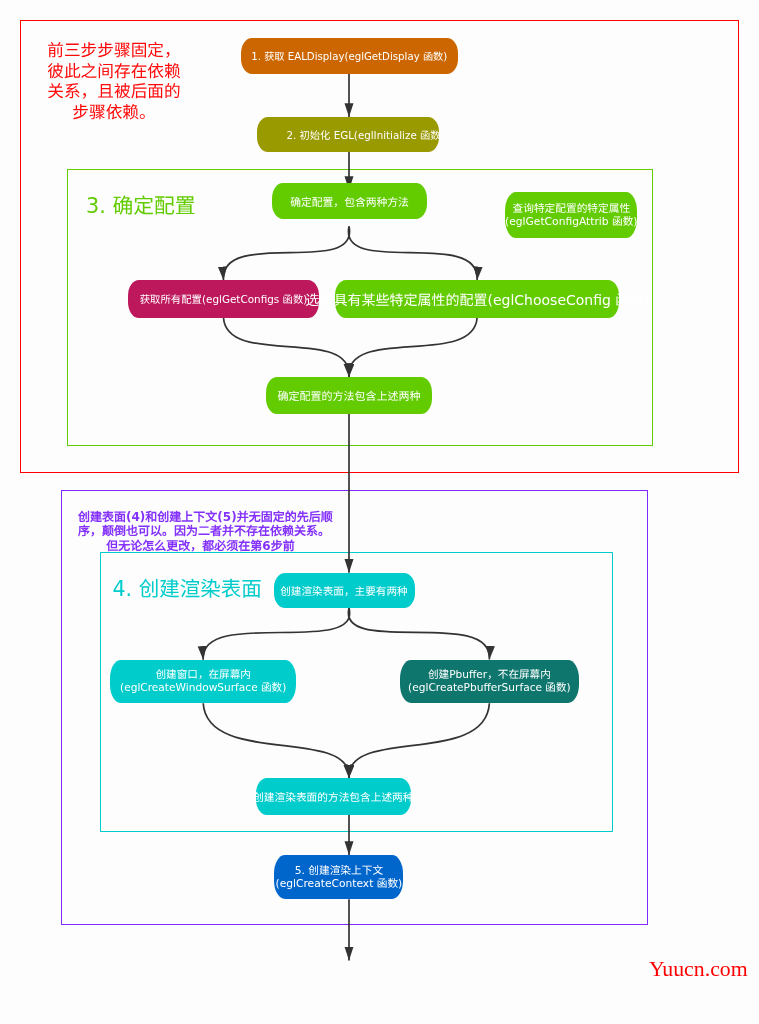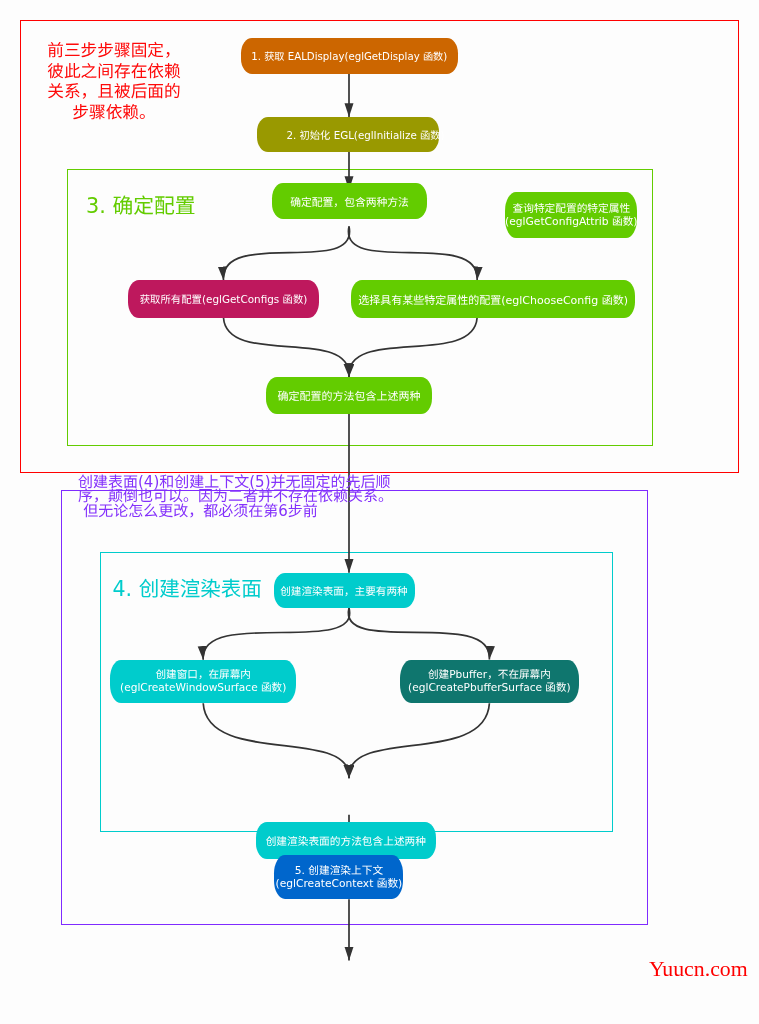--- a/index.html
+++ b/index.html
@@ -29,34 +29,34 @@
   .grp-green {left:67px;  top:169px; width:586px; height:277px; border:1.6px solid #63cc00;}
   .grp-purple{left:61px;  top:490px; width:587px; height:435px; border:1.6px solid #7f2bff;}
   .grp-cyan  {left:100px; top:552px; width:513px; height:280px; border:1.4px solid #00cccc;}
 
   
   .lbl-green{left:86px;  top:188.5px; font-size:20.8px; color:#63cc00;}
   .lbl-cyan {left:112.5px; top:572.2px; font-size:20.55px; color:#00cccc;}
 
   
   .note-red   {left:47px; top:39.8px;  width:134px; font-size:16.7px; line-height:20.8px; color:#fe0909;}
-  .note-purple{left:78px; top:475px; width:245px; font-size:15px; line-height:14.4px; color:#8431fb;}
+  .note-purple{left:78px; top:510px; width:245px; font-size:12px; line-height:14.4px; color:#8431fb;font-weight:bold;}
 
   
   .nd-n1    {left:240.5px; top:37.8px;  width:217.5px; height:36.2px; background:#cc6600; font-size:10.2px;}
   .nd-n2    {left:257px; top:117px; width:182px; height:35px; background:#999900; font-size:10.3px;padding-left:35px;}
   .nd-n3    {left:272.3px; top:183px; width:154.5px; height:36.4px; background:#63cc00; font-size:10.8px;}
   .nd-n3attr{left:466.3px; top:192.4px; width:132px; height:45.2px; background:#63cc00; font-size:10.7px; line-height:13.2px;margin-left:39px;}
   .nd-n3a   {left:128.3px; top:280.2px; width:190.4px; height:37.5px; background:#be185d; font-size:10.4px;}
-  .nd-n3b   {left:334.8px; top:280.2px; width:284.7px; height:37.5px; background:#63cc00; font-size:11px;margin-left:16px;}
+  .nd-n3b   {left:334.8px; top:280.2px; width:284.7px; height:37.5px; background:#63cc00; font-size:14px;}
   .nd-n3m   {left:266.1px; top:377px; width:165.8px; height:36.7px; background:#63cc00; font-size:11px;}
   .nd-n4    {left:273.5px; top:572.7px; width:141px; height:35.2px; background:#00cccc; font-size:10.63px;}
   .nd-n4a   {left:110px; top:659.7px; width:186.4px; height:43.6px; background:#00cccc; font-size:10.6px; line-height:13.2px;}
   .nd-n4b   {left:400.1px; top:659.5px; width:178.6px; height:43.8px; background:#0f766e; font-size:10.6px; line-height:13.2px;}
-  .nd-n4m   {left:255.8px; top:778.3px; width:180px; height:36.7px; background:#00cccc; font-size:10.7px;margin-top:44px;}
+  .nd-n4m   {left:255.8px; top:778.3px; width:155px; height:36.7px; background:#00cccc; font-size:10.7px;}
   .nd-n5    {left:274.4px; top:855px; width:129px; height:44.3px; background:#0066cc; font-size:10.7px; line-height:13.2px;}
   .nd-n6    {left:195.4px; top:960.5px; width:305.9px; height:42.8px; background:#cc1acc; font-size:10.72px; line-height:14.6px;}
 
   
   .wm{left:649px; top:956.5px; font-size:21.8px; color:#fe0000;}
 </style>
 </head>
 <body>
 
 <div id="stage">

